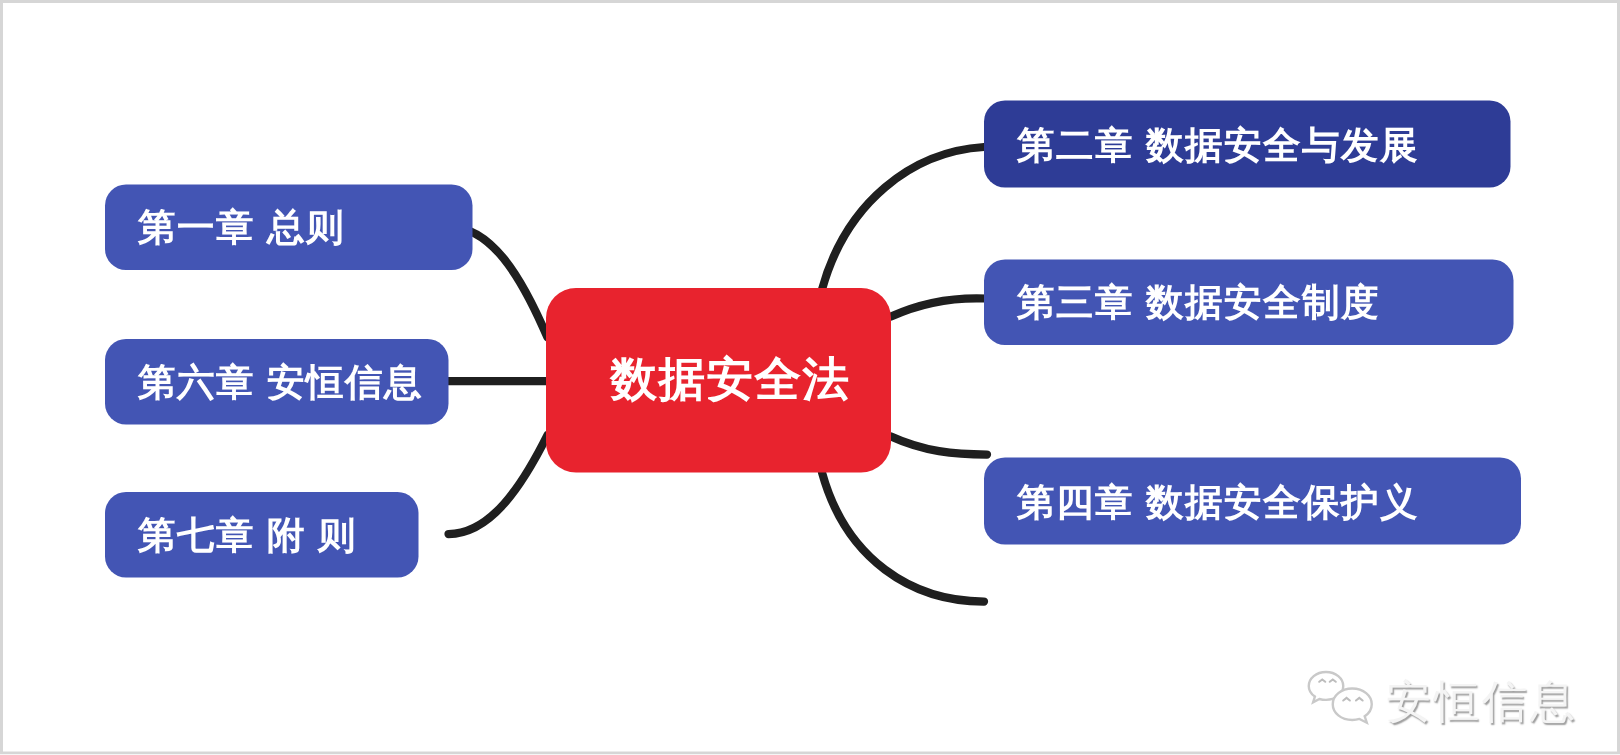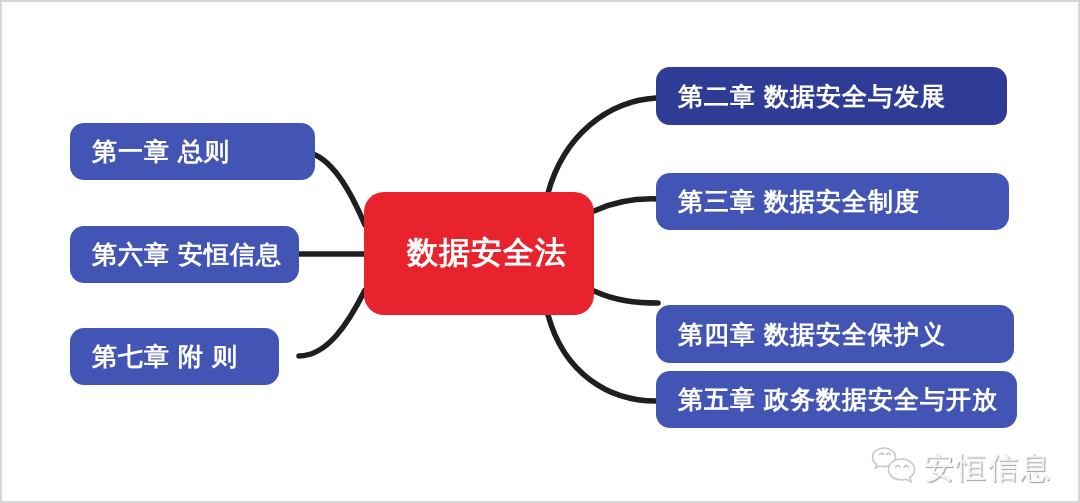--- a/index.html
+++ b/index.html
@@ -94,21 +94,20 @@
     <div>数据安全法</div>
   </div>
 
   <div class="node blue l1">第一章 总则</div>
   <div class="node blue l2">第六章 安恒信息</div>
   <div class="node blue l3">第七章 附 则</div>
 
   <div class="node blue dark r1">第二章 数据安全与发展</div>
   <div class="node blue r2">第三章 数据安全制度</div>
   <div class="node blue r3">第四章 数据安全保护义</div>
-  <div class="node blue r4">第五章 政务数据安全与开放</div>
 
   <div class="watermark">
     <svg width="52" height="46" viewBox="0 0 52 46" aria-hidden="true">
       <g stroke="#c9c9c9" stroke-width="1.6" fill="#ffffff">
         <path d="M16,3 C9.5,3 4.5,7.2 4.5,12.3 C4.5,15.2 6.1,17.7 8.6,19.4 L7.4,23.2 L11.6,21 C13,21.4 14.5,21.6 16,21.6 C22.5,21.6 27.5,17.4 27.5,12.3 C27.5,7.2 22.5,3 16,3 Z"></path>
         <path d="M33.5,14 C26.1,14 20.5,18.7 20.5,24.5 C20.5,30.3 26.1,35 33.5,35 C35.2,35 36.8,34.8 38.3,34.3 L43.2,36.8 L41.8,32.5 C44.7,30.6 46.5,27.7 46.5,24.5 C46.5,18.7 40.9,14 33.5,14 Z"></path>
       </g>
       <g stroke="#bdbdbd" stroke-width="1.4" fill="none" stroke-linecap="round">
         <path d="M11.5,9.5 l2,-1.5 l2,1.5"></path>
         <path d="M18.5,9.5 l2,-1.5 l2,1.5"></path>

